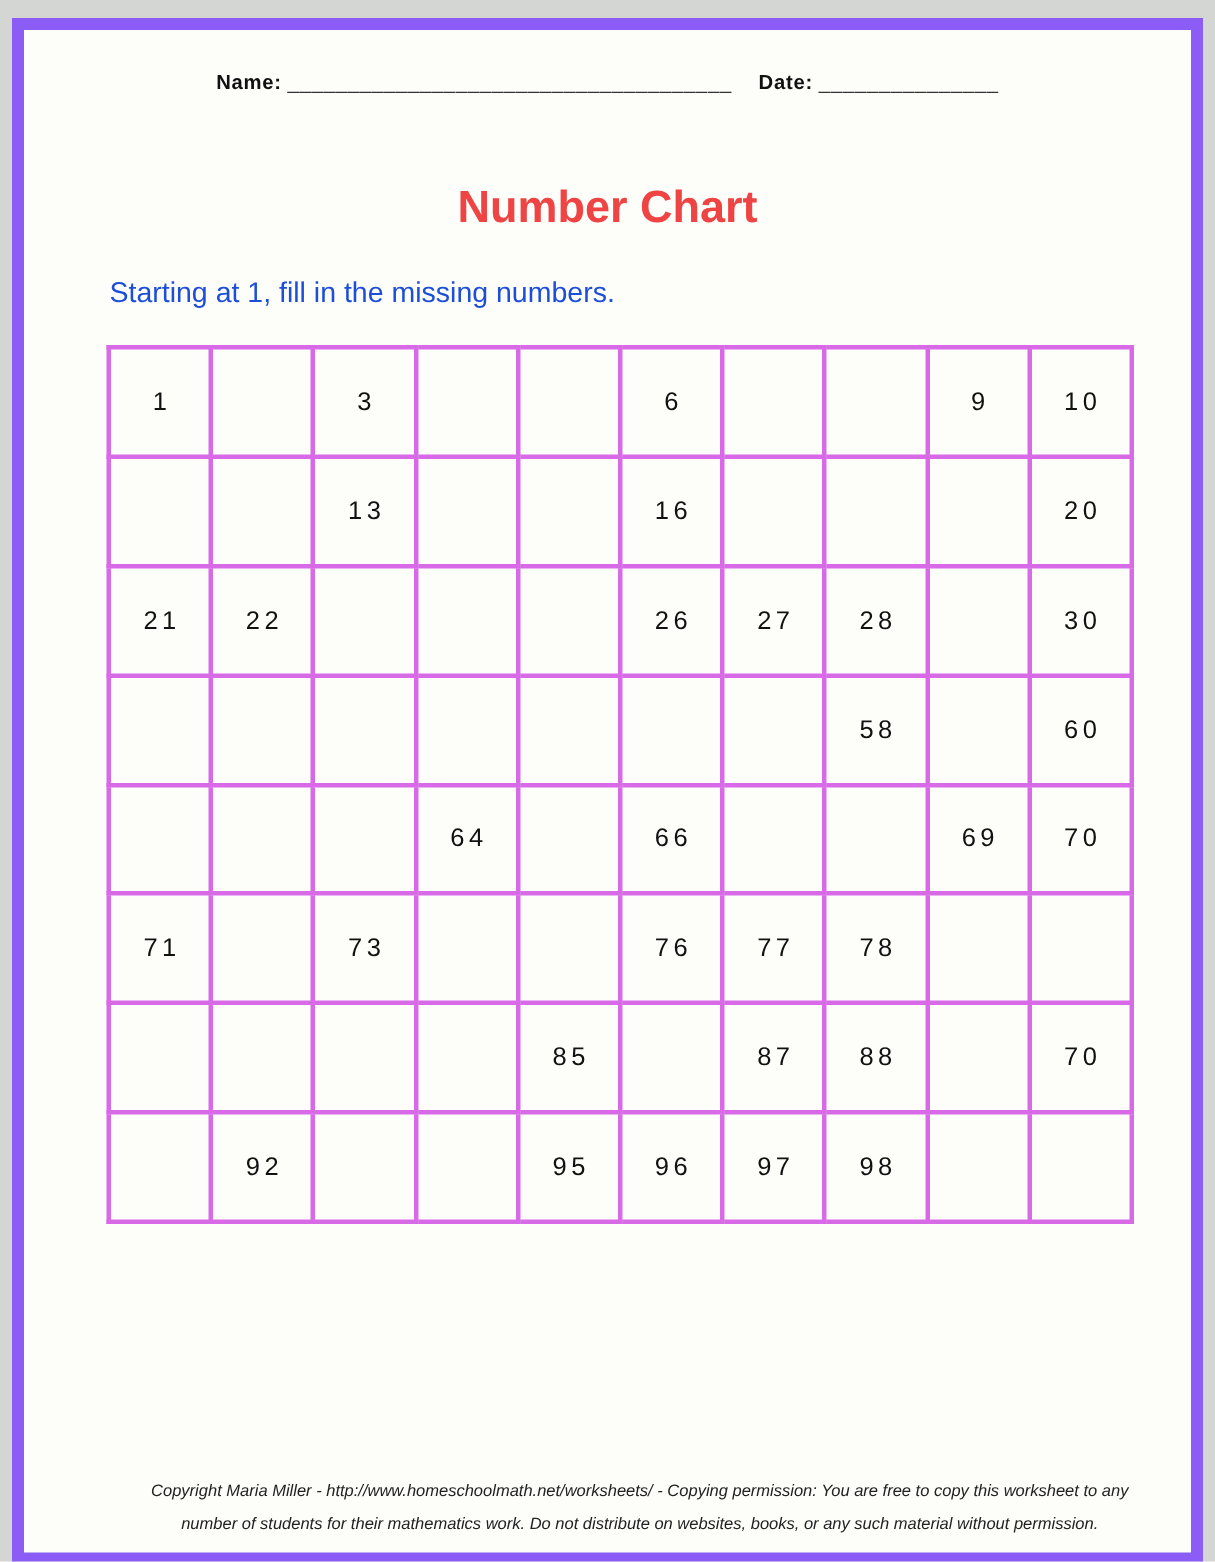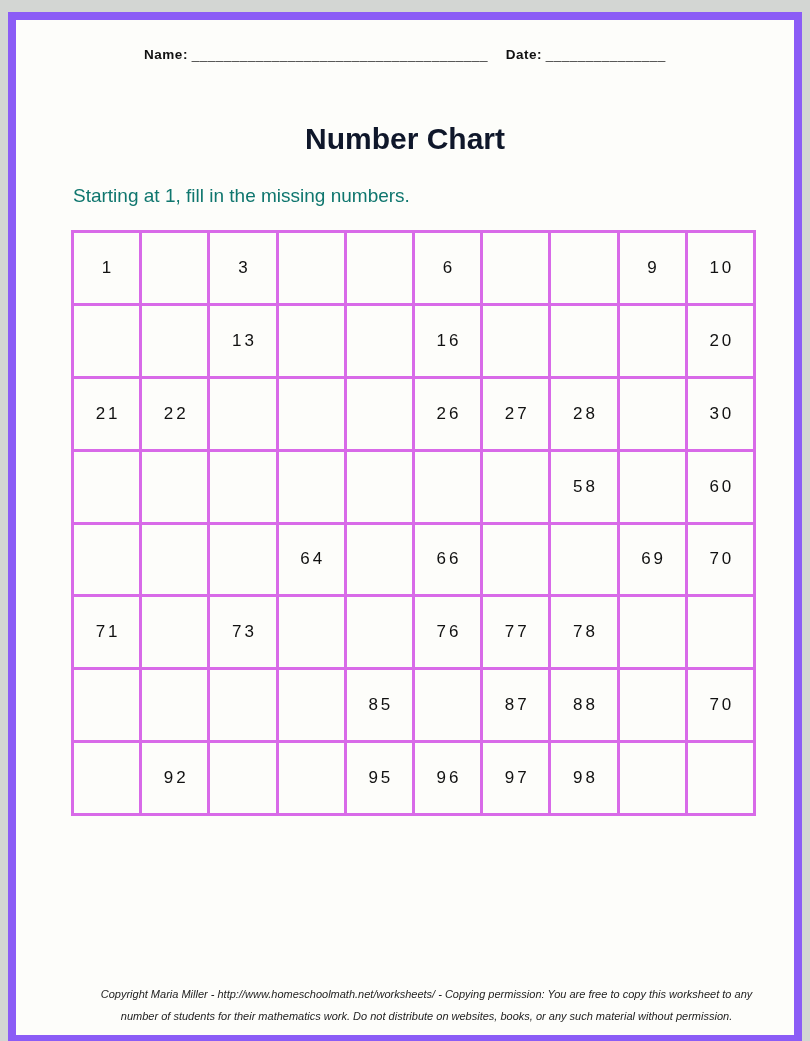--- a/index.html
+++ b/index.html
@@ -33,28 +33,28 @@
   .name-date-row .blank { color: #333; letter-spacing: 0.5px; }
   .name-date-row .date-lbl { margin-left: 14px; }
   .page-title {
     position: absolute;
     top: 102px;
     left: 0;
     width: 100%;
     text-align: center;
     font-size: 30px;
     font-weight: bold;
-    color: #0f172a;
+    color: #ef4444;
   }
   .instruction {
     position: absolute;
     top: 165px;
     left: 57px;
     font-size: 19px;
-    color: #0f766e;
+    color: #1d4ed8;
   }
   table.number-grid {
     position: absolute;
     left: 55px;
     top: 210px;
     width: 685px;
     height: 586px;
     border-collapse: collapse;
     table-layout: fixed;
   }

